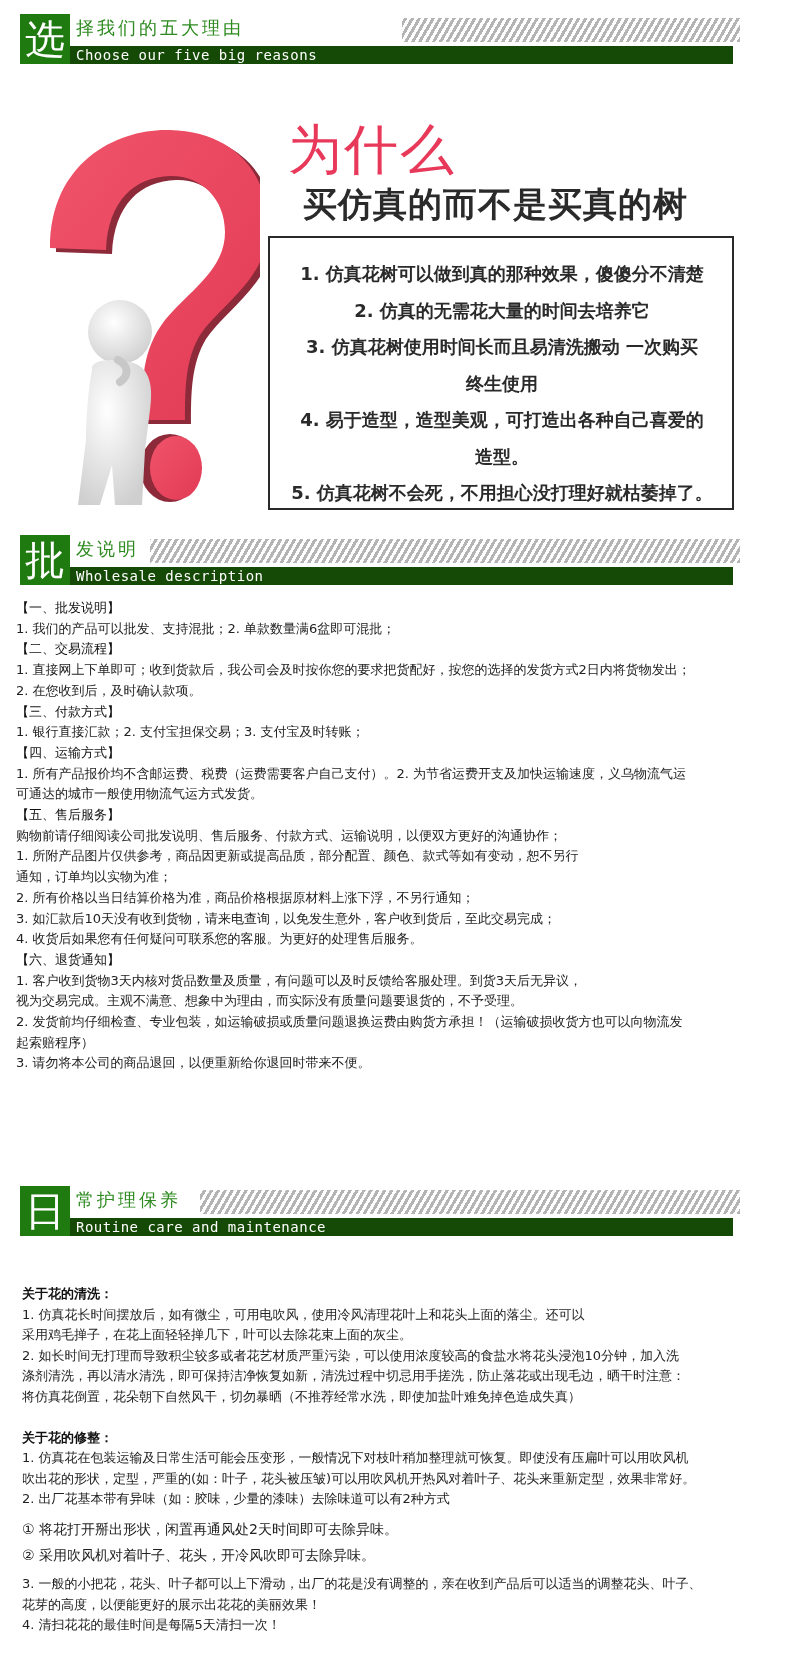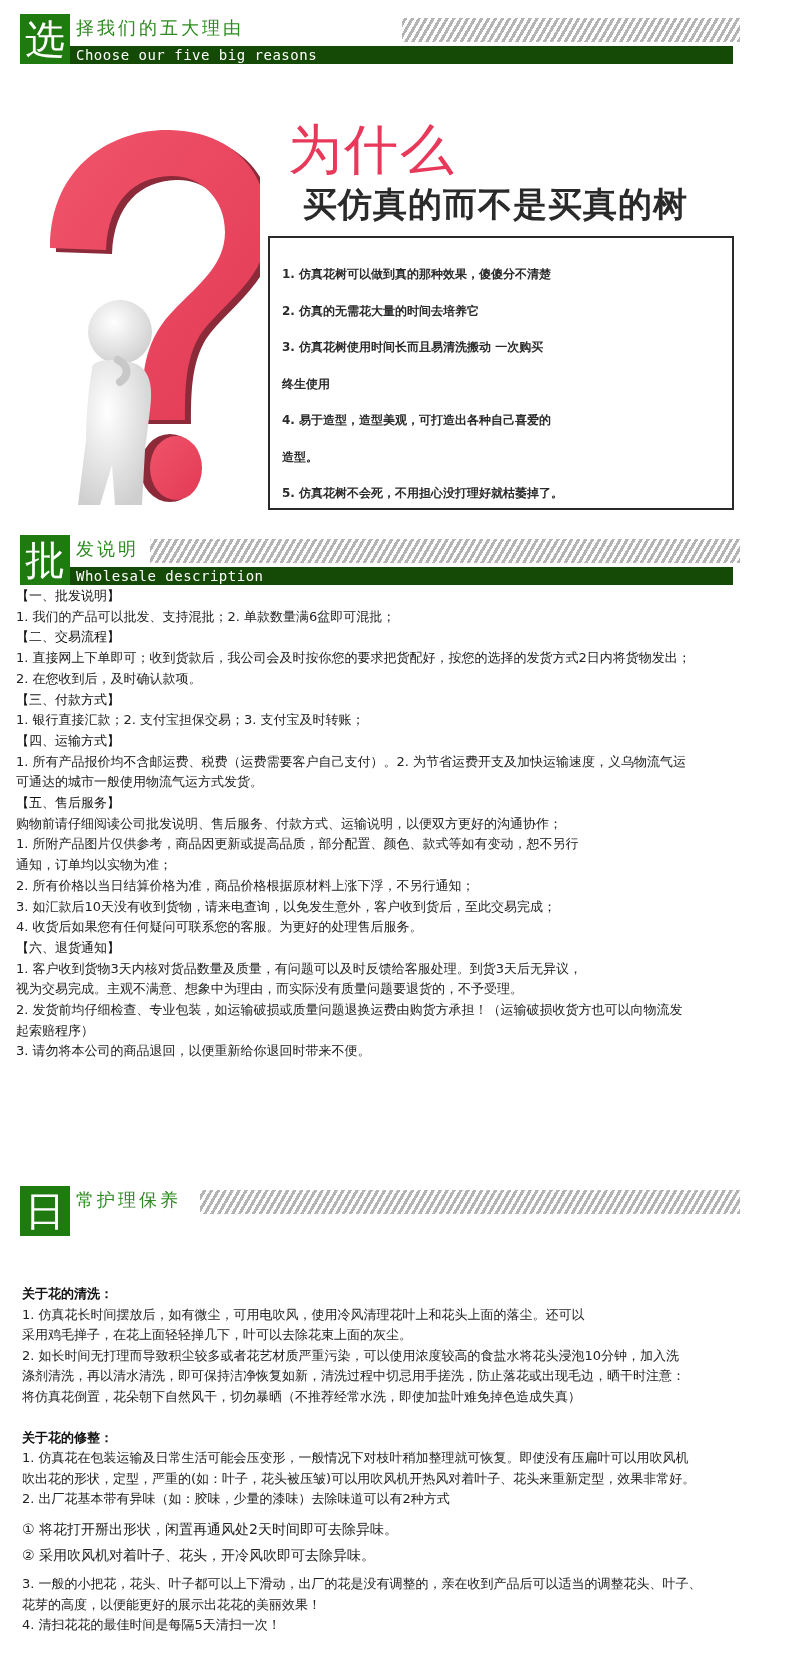--- a/index.html
+++ b/index.html
@@ -28,21 +28,21 @@
   }
 
   
   .qmark-figure { position: absolute; left: 20px; top: 120px; width: 240px; height: 390px; }
   .why-title { position: absolute; left: 288px; top: 118px; color: #e8395a; font-size: 54px; line-height: 64px; font-family: "DejaVu Serif", "Liberation Serif", serif; letter-spacing: 2px; }
   .why-sub { position: absolute; left: 286px; top: 182px; color: #2a2a2a; font-size: 34px; line-height: 44px; font-weight: bold; letter-spacing: 1px; margin-left: 17px; }
   .reasons-box {
     position: absolute; left: 268px; top: 236px; width: 466px; height: 274px;
     border: 2px solid #2a2a2a; background: #fff; padding: 18px 10px 0 12px;
   }
-  .reasons-box p { font-size: 12px; line-height: 36.5px; color: #2a2a2a; font-weight: bold; white-space: nowrap; }
+  .reasons-box p { font-size: 18px; line-height: 36.5px; color: #2a2a2a; font-weight: bold; white-space: nowrap; text-align: center; }
 
   
   .text-block { position: absolute; left: 16px; width: 760px; }
   .text-block p { font-size: 13px; line-height: 20.7px; color: #222; white-space: nowrap; letter-spacing: 0px; }
   .text-block p.heading { color: #111; }
   .care-block { position: absolute; left: 22px; width: 760px; }
   .care-block p { font-size: 13px; line-height: 20.6px; color: #222; white-space: nowrap; }
   .care-block p.sub-heading { font-weight: bold; color: #111; }
   .care-block p.circled { font-size: 14px; line-height: 26px; }
   .care-block .gap { height: 20px; }
@@ -95,21 +95,21 @@
   <p>5. 仿真花树不会死，不用担心没打理好就枯萎掉了。</p>
 </div>
 
 <div class="banner" style="top:535px;">
   <div class="big-char">批</div>
   <div class="cn-title">发说明</div>
   <div class="stripes" style="width:590px;"></div>
   <div class="en-bar">Wholesale description</div>
 </div>
 
-<div class="text-block" style="top:586px;">
+<div class="text-block" style="top:598px;">
   <p class="heading">【一、批发说明】</p>
   <p>1. 我们的产品可以批发、支持混批；2. 单款数量满6盆即可混批；</p>
   <p class="heading">【二、交易流程】</p>
   <p>1. 直接网上下单即可；收到货款后，我公司会及时按你您的要求把货配好，按您的选择的发货方式2日内将货物发出；</p>
   <p>2. 在您收到后，及时确认款项。</p>
   <p class="heading">【三、付款方式】</p>
   <p>1. 银行直接汇款；2. 支付宝担保交易；3. 支付宝及时转账；</p>
   <p class="heading">【四、运输方式】</p>
   <p>1. 所有产品报价均不含邮运费、税费（运费需要客户自己支付）。2. 为节省运费开支及加快运输速度，义乌物流气运</p>
   <p>可通达的城市一般使用物流气运方式发货。</p>
@@ -125,20 +125,21 @@
   <p>视为交易完成。主观不满意、想象中为理由，而实际没有质量问题要退货的，不予受理。</p>
   <p>2. 发货前均仔细检查、专业包装，如运输破损或质量问题退换运费由购货方承担！（运输破损收货方也可以向物流发</p>
   <p>起索赔程序）</p>
   <p>3. 请勿将本公司的商品退回，以便重新给你退回时带来不便。</p>
 </div>
 
 <div class="banner" style="top:1186px;">
   <div class="big-char">日</div>
   <div class="cn-title">常护理保养</div>
   <div class="stripes" style="width:540px;"></div>
+  <div class="en-bar">Routine care and maintenance</div>
 </div>
 
 <div class="care-block" style="top:1248px;margin-top:36px;">
   <p class="sub-heading">关于花的清洗：</p>
   <p>1. 仿真花长时间摆放后，如有微尘，可用电吹风，使用冷风清理花叶上和花头上面的落尘。还可以</p>
   <p>采用鸡毛掸子，在花上面轻轻掸几下，叶可以去除花束上面的灰尘。</p>
   <p>2. 如长时间无打理而导致积尘较多或者花艺材质严重污染，可以使用浓度较高的食盐水将花头浸泡10分钟，加入洗</p>
   <p>涤剂清洗，再以清水清洗，即可保持洁净恢复如新，清洗过程中切忌用手搓洗，防止落花或出现毛边，晒干时注意：</p>
   <p>将仿真花倒置，花朵朝下自然风干，切勿暴晒（不推荐经常水洗，即使加盐叶难免掉色造成失真）</p>
   <div class="gap"></div>

